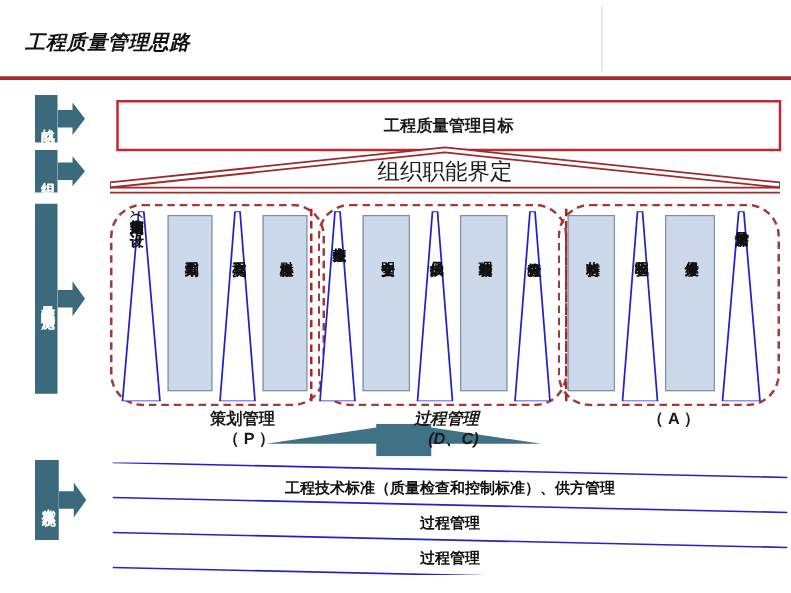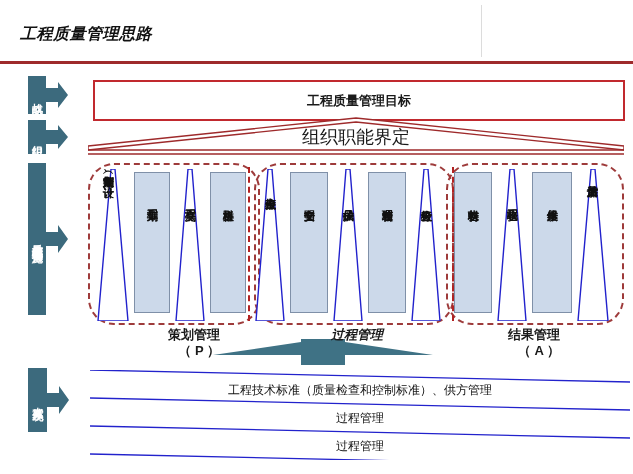--- a/index.html
+++ b/index.html
@@ -47,21 +47,21 @@
          letter-spacing:0px;white-space:nowrap;}
 
   
   .phase{position:absolute;text-align:right;font-size:13px;font-weight:bold;
          line-height:1.25;}
 
   #dc-arrow{position:absolute;left:213px;top:339px;width:220px;height:26px;}
 
   
   #support-lines{position:absolute;left:90px;top:370px;width:540px;height:90px;}
-  .support-label{position:absolute;font-size:12px;font-weight:normal;width:540px;
+  .support-label{position:absolute;font-size:12px;font-weight:bold;width:540px;
                  text-align:center;color:#111;}
 </style>
 </head>
 <body>
 
 <div id="page-title">工程质量管理思路</div>
 <div id="header-divider-vert"></div>
 <div id="header-rule"></div>
 
 <div class="rail-item" style="left:28px;top:76px;">
@@ -183,24 +183,24 @@
 <div class="phase" style="left:100px;top:327px;width:120px;">
   <div>策划管理</div>
   <div>（ P ）</div>
 </div>
 
 <svg id="dc-arrow" viewBox="0 0 220 26" preserveAspectRatio="none">
   <polygon points="0,16 88,3 88,0 132,0 132,3 220,16 132,16 132,26 88,26 88,16" fill="#3f7285"></polygon>
 </svg>
 <div class="phase" style="left:263px;top:327px;width:120px;font-style:italic;">
   <div>过程管理</div>
+  <div>(D、C)</div>
 </div>
 
 <div class="phase" style="left:440px;top:327px;width:120px;">
-  <div>结果管理</div>
   <div>（ A ）</div>
 </div>
 
 <svg id="support-lines" viewBox="0 0 540 90" preserveAspectRatio="none">
   <line x1="0" y1="0" x2="540" y2="12" stroke="#2222cc" stroke-width="1.3"></line>
   <line x1="0" y1="28" x2="540" y2="40" stroke="#2222cc" stroke-width="1.3"></line>
   <line x1="0" y1="56" x2="540" y2="68" stroke="#2222cc" stroke-width="1.3"></line>
   <line x1="0" y1="84" x2="540" y2="96" stroke="#2222cc" stroke-width="1.3"></line>
 </svg>
 <div class="support-label" style="left:90px;top:382px;">工程技术标准（质量检查和控制标准）、供方管理</div>

